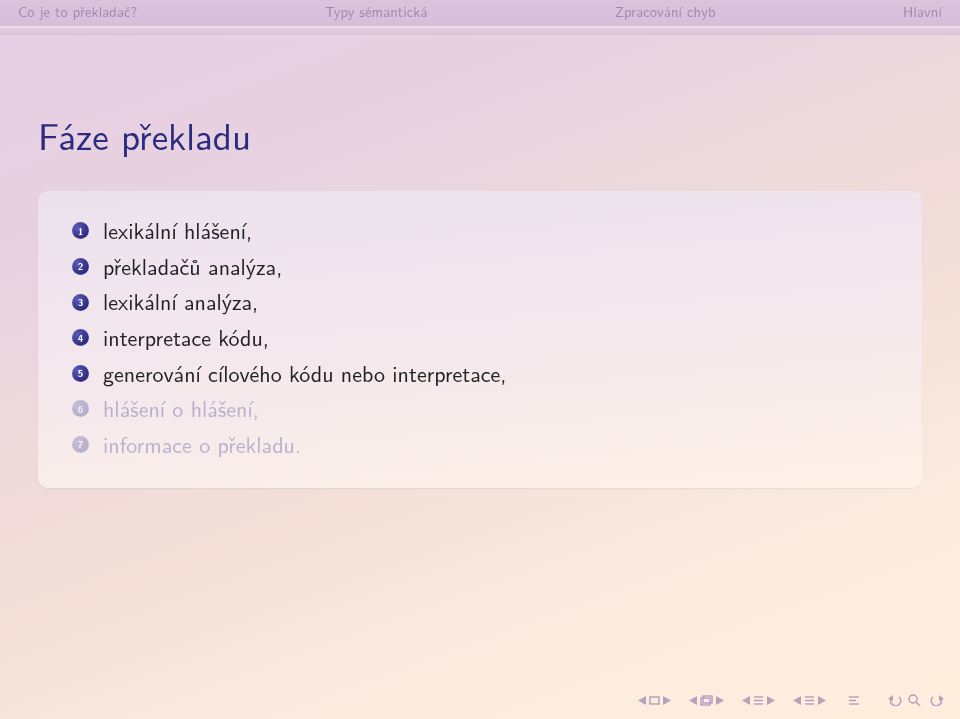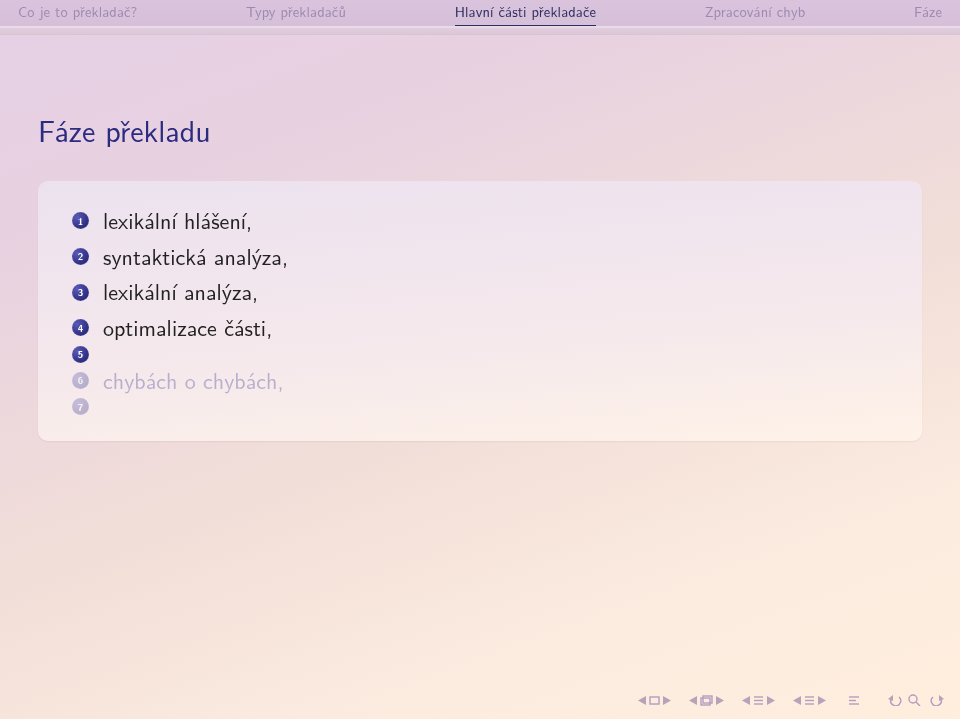--- a/index.html
+++ b/index.html
@@ -40,21 +40,21 @@
     border-top: 1px solid rgba(255,255,255,.35);
     border-bottom: 1px solid rgba(0,0,0,.04);
   }
   .nav-sep2 {
     height: 10px;
     background: transparent;
   }
 
   
   .slide-title {
-    font-size: 30px;
+    font-size: 37px;
     color: #2b2b80;
     padding: 62px 0 0 38px;
     font-weight: 400;
   }
 
   
   .block {
     margin: 30px 38px 0 38px;
     border-radius: 10px;
     background: linear-gradient(175deg,#ece2ef 0%,#f5e9ec 60%,#fff2e8 100%);
@@ -116,57 +116,58 @@
   .footer .tri-l, .footer .tri-r { fill:#b7a2ba; }
   .footer .glyph { stroke:#b39cc0; stroke-width:1.4; fill:none; }
   .footer .zoom { display:inline-flex; align-items:center; gap:6px; }
   .footer .zoom svg { display:block; }
 </style>
 </head>
 <body>
 
 <div class="navbar">
   <span class="nav-item">Co je to překladač?</span>
-  <span class="nav-item">Typy překladačů</span>
-  <span class="nav-item active">Hlavní části překladače</span>
+  <span class="nav-item">Typy sémantická</span>
   <span class="nav-item">Zpracování chyb</span>
-  <span class="nav-item">Fáze</span>
+  <span class="nav-item">Hlavní</span>
 </div>
 <div class="nav-sep"></div>
 <div class="nav-sep2"></div>
 
 <div class="slide-title">Fáze překladu</div>
 
 <div class="block">
   <ol class="enum">
     <li>
       <span class="bullet">1</span>
       <span>lexikální hlášení,</span>
     </li>
     <li>
       <span class="bullet">2</span>
-      <span>syntaktická analýza,</span>
+      <span>překladačů analýza,</span>
     </li>
     <li>
       <span class="bullet">3</span>
       <span>lexikální analýza,</span>
     </li>
     <li>
       <span class="bullet">4</span>
-      <span>optimalizace části,</span>
+      <span>interpretace kódu,</span>
     </li>
     <li>
       <span class="bullet">5</span>
+      <span>generování cílového kódu nebo interpretace,</span>
     </li>
     <li class="dim">
       <span class="bullet">6</span>
-      <span>chybách o chybách,</span>
+      <span>hlášení o hlášení,</span>
     </li>
     <li class="dim">
       <span class="bullet">7</span>
+      <span>informace o překladu.</span>
     </li>
   </ol>
 </div>
 
 <div class="footer">
 
   <span class="grp">
     <svg width="8" height="9">
         <polygon class="tri-l" points="8,0 0,4.5 8,9"></polygon>
       </svg>

